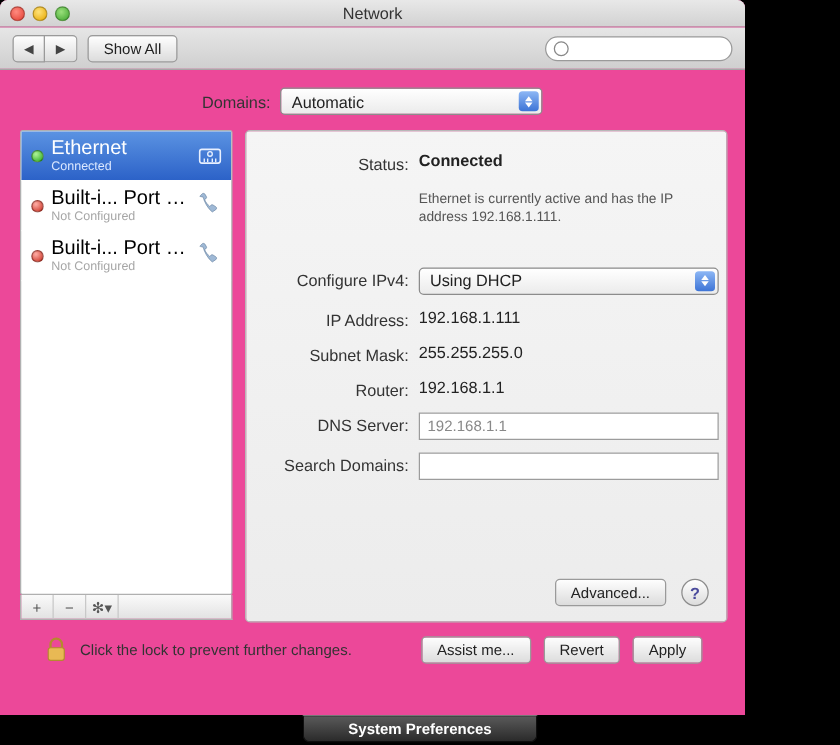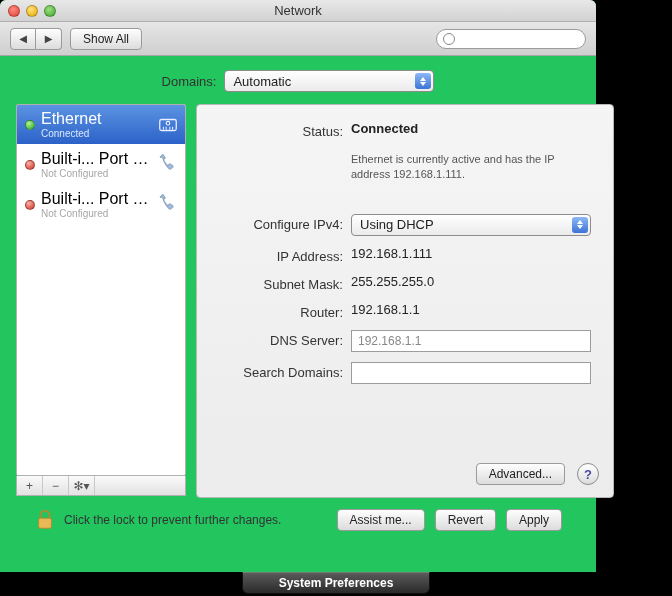--- a/index.html
+++ b/index.html
@@ -1,17 +1,17 @@
 <!DOCTYPE html>
 <html><head>
 <meta charset="utf-8">
 <style>
 * { box-sizing: border-box; margin: 0; padding: 0; font-family: "Lucida Grande", "Helvetica Neue", Arial, sans-serif; }
 body { background: #000; width: 672px; height: 596px; overflow: hidden; }
-.window { background: #22c55e; width: 596px; height: 572px; border-radius: 6px 6px 0 0; box-shadow: 0 0 1px rgba(0,0,0,.4); }
+.window { background: #ec4899; width: 596px; height: 572px; border-radius: 6px 6px 0 0; box-shadow: 0 0 1px rgba(0,0,0,.4); }
 .titlebar { height: 22px; background: linear-gradient(#e8e8e8,#d2d2d2); border-bottom: 1px solid #b0b0b0; border-radius: 6px 6px 0 0; position: relative; display:flex; align-items:center; }
 .traffic { display:flex; gap:6px; padding-left:8px; }
 .tl { width:12px; height:12px; border-radius:50%; border:1px solid rgba(0,0,0,.25); }
 .tl.red{background:radial-gradient(circle at 40% 35%,#ff8b80,#e33e32);}
 .tl.yellow{background:radial-gradient(circle at 40% 35%,#ffe27a,#e6a700);}
 .tl.green{background:radial-gradient(circle at 40% 35%,#9be07c,#3fa52e);}
 .titlebar .title{position:absolute; left:0; right:0; text-align:center; font-size:13px; color:#333;}
 .toolbar{height:34px; background:linear-gradient(#e6e6e6,#cfcfcf); border-bottom:1px solid #a6a6a6; display:flex; align-items:center; padding:0 10px; gap:8px;}
 .navseg{display:flex;}
 .navbtn{width:26px;height:22px;border:1px solid #9a9a9a;background:linear-gradient(#fefefe,#dcdcdc);display:flex;align-items:center;justify-content:center;font-size:10px;color:#444;}
@@ -39,21 +39,21 @@
 .svc .txt{flex:1;min-width:0;}
 .svc .name{font-size:16px;overflow:hidden;text-overflow:ellipsis;white-space:nowrap;}
 .svc .status{font-size:10px;opacity:.75;}
 .svc.sel .status{color:#dbe8ff;opacity:1;}
 .svc:not(.sel) .name{color:#000;}
 .svc:not(.sel) .status{color:#888;}
 .svc .icon{width:22px;height:22px;flex-shrink:0;}
 .eth-icon svg, .modem-icon svg{width:22px;height:22px;}
 .listbtns{display:flex;height:20px;border:1px solid #b0b0b0;border-top:none;background:linear-gradient(#fafafa,#e2e2e2);}
 .listbtns div{width:26px;display:flex;align-items:center;justify-content:center;font-size:12px;color:#555;border-right:1px solid #c8c8c8;}
-.detail{flex:1;border:1px solid #b8b8b8;border-radius:4px;background:linear-gradient(#f5f5f5,#ececec);padding:16px 22px 12px;position:relative;height:394px;}
+.detail{flex:1;border:1px solid #b8b8b8;border-radius:4px;background:linear-gradient(#f5f5f5,#ececec);padding:16px 6px 12px;position:relative;height:394px;}
 .row{display:flex;margin-bottom:10px;}
 .row .lbl{width:132px;text-align:right;font-size:13px;color:#333;padding-right:8px;padding-top:3px;}
 .row .val{flex:1;font-size:13px;color:#222;}
 .row .desc{font-size:11px;color:#555;margin-top:16px;line-height:1.35;max-width:240px;}
 .text-input{height:22px;border:1px solid #9c9c9c;background:#fff;border-radius:0;padding:0 6px;font-size:12px;color:#888;width:240px;}
 .detail .select{min-width:240px;}
 .adv{position:absolute;right:48px;bottom:12px;}
 .help{position:absolute;right:14px;bottom:12px;width:22px;height:22px;border-radius:50%;border:1px solid #8c8c8c;background:linear-gradient(#fff,#dcdcdc);display:flex;align-items:center;justify-content:center;font-size:13px;color:#4a4a9c;font-weight:bold;}
 .footer{display:flex;align-items:center;padding:10px 18px;gap:8px;}
 .lock{width:22px;height:24px;position:relative;}

